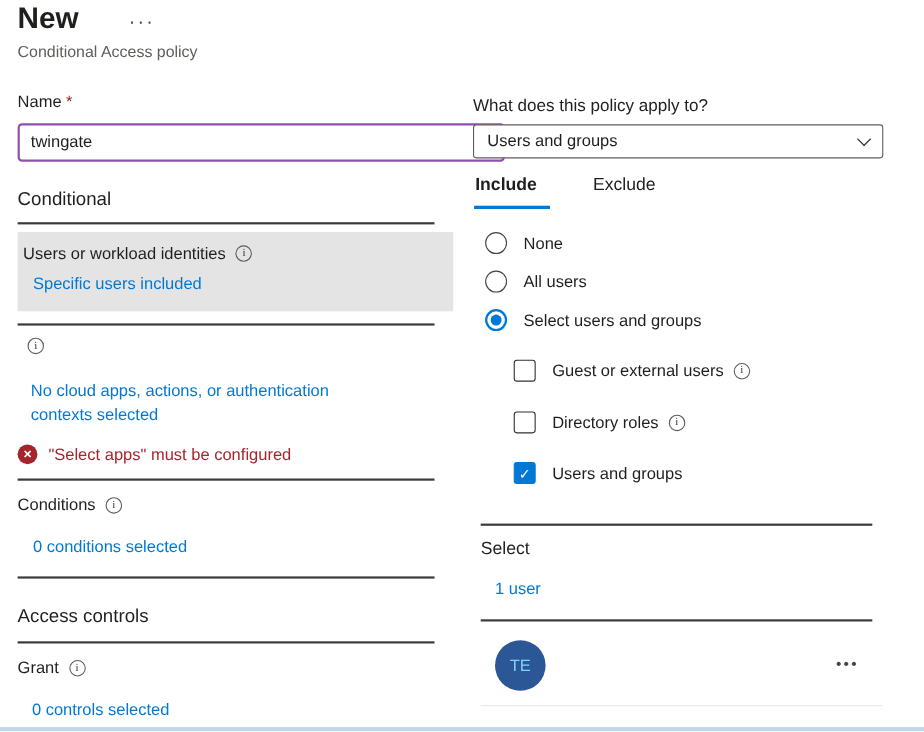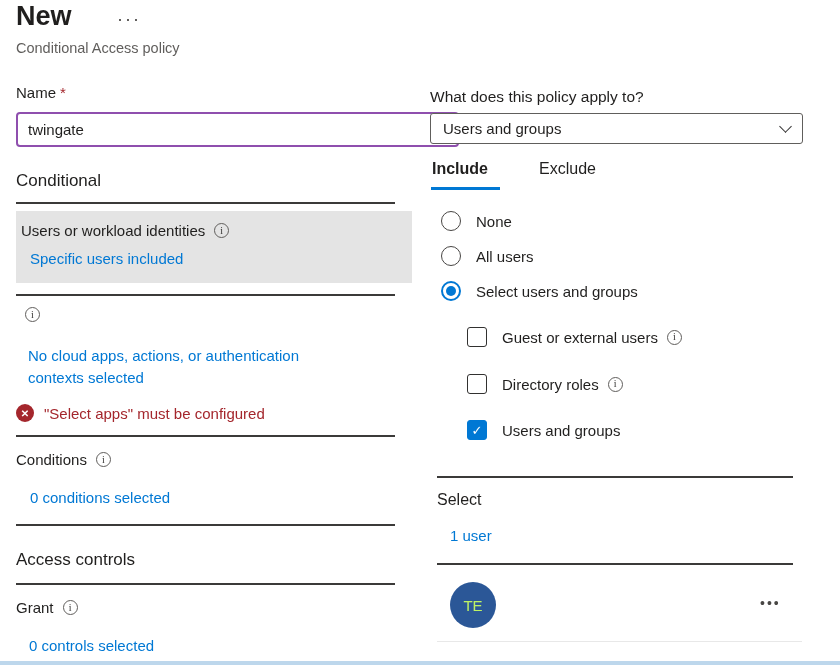--- a/index.html
+++ b/index.html
@@ -69,21 +69,21 @@
   .error-row { display:flex; align-items:center; }
   .error-icon {
     width:18px; height:18px; border-radius:50%; background:var(--error-red,#a4262c);
     color:#fff; display:flex; align-items:center; justify-content:center;
     font-size:10px; font-weight:700; margin-right:10px; flex:0 0 auto;
   }
   .error-text { color:var(--error-red,#a4262c); font-size:15px; }
   
   .avatar {
     width:46px; height:46px; border-radius:50%; background:var(--avatar-blue,#2b5797);
-    color:#bef264; font-size:15px; display:flex; align-items:center; justify-content:center;
+    color:#7dd3fc; font-size:15px; display:flex; align-items:center; justify-content:center;
     flex:0 0 auto;
   }
   .user-name { font-size:14.5px; color:#323130; line-height:21px; }
   .user-email { font-size:14.5px; color:#323130; line-height:21px; white-space:nowrap; }
   .more-dots { color:#484644; cursor:pointer; }
   .required { color:var(--error-red,#a4262c); margin-left:4px; }
   .bottom-strip { left:0; top:661px; width:840px; height:4px; background:#bdd7ec; }
 </style>
 </head>
 <body>

